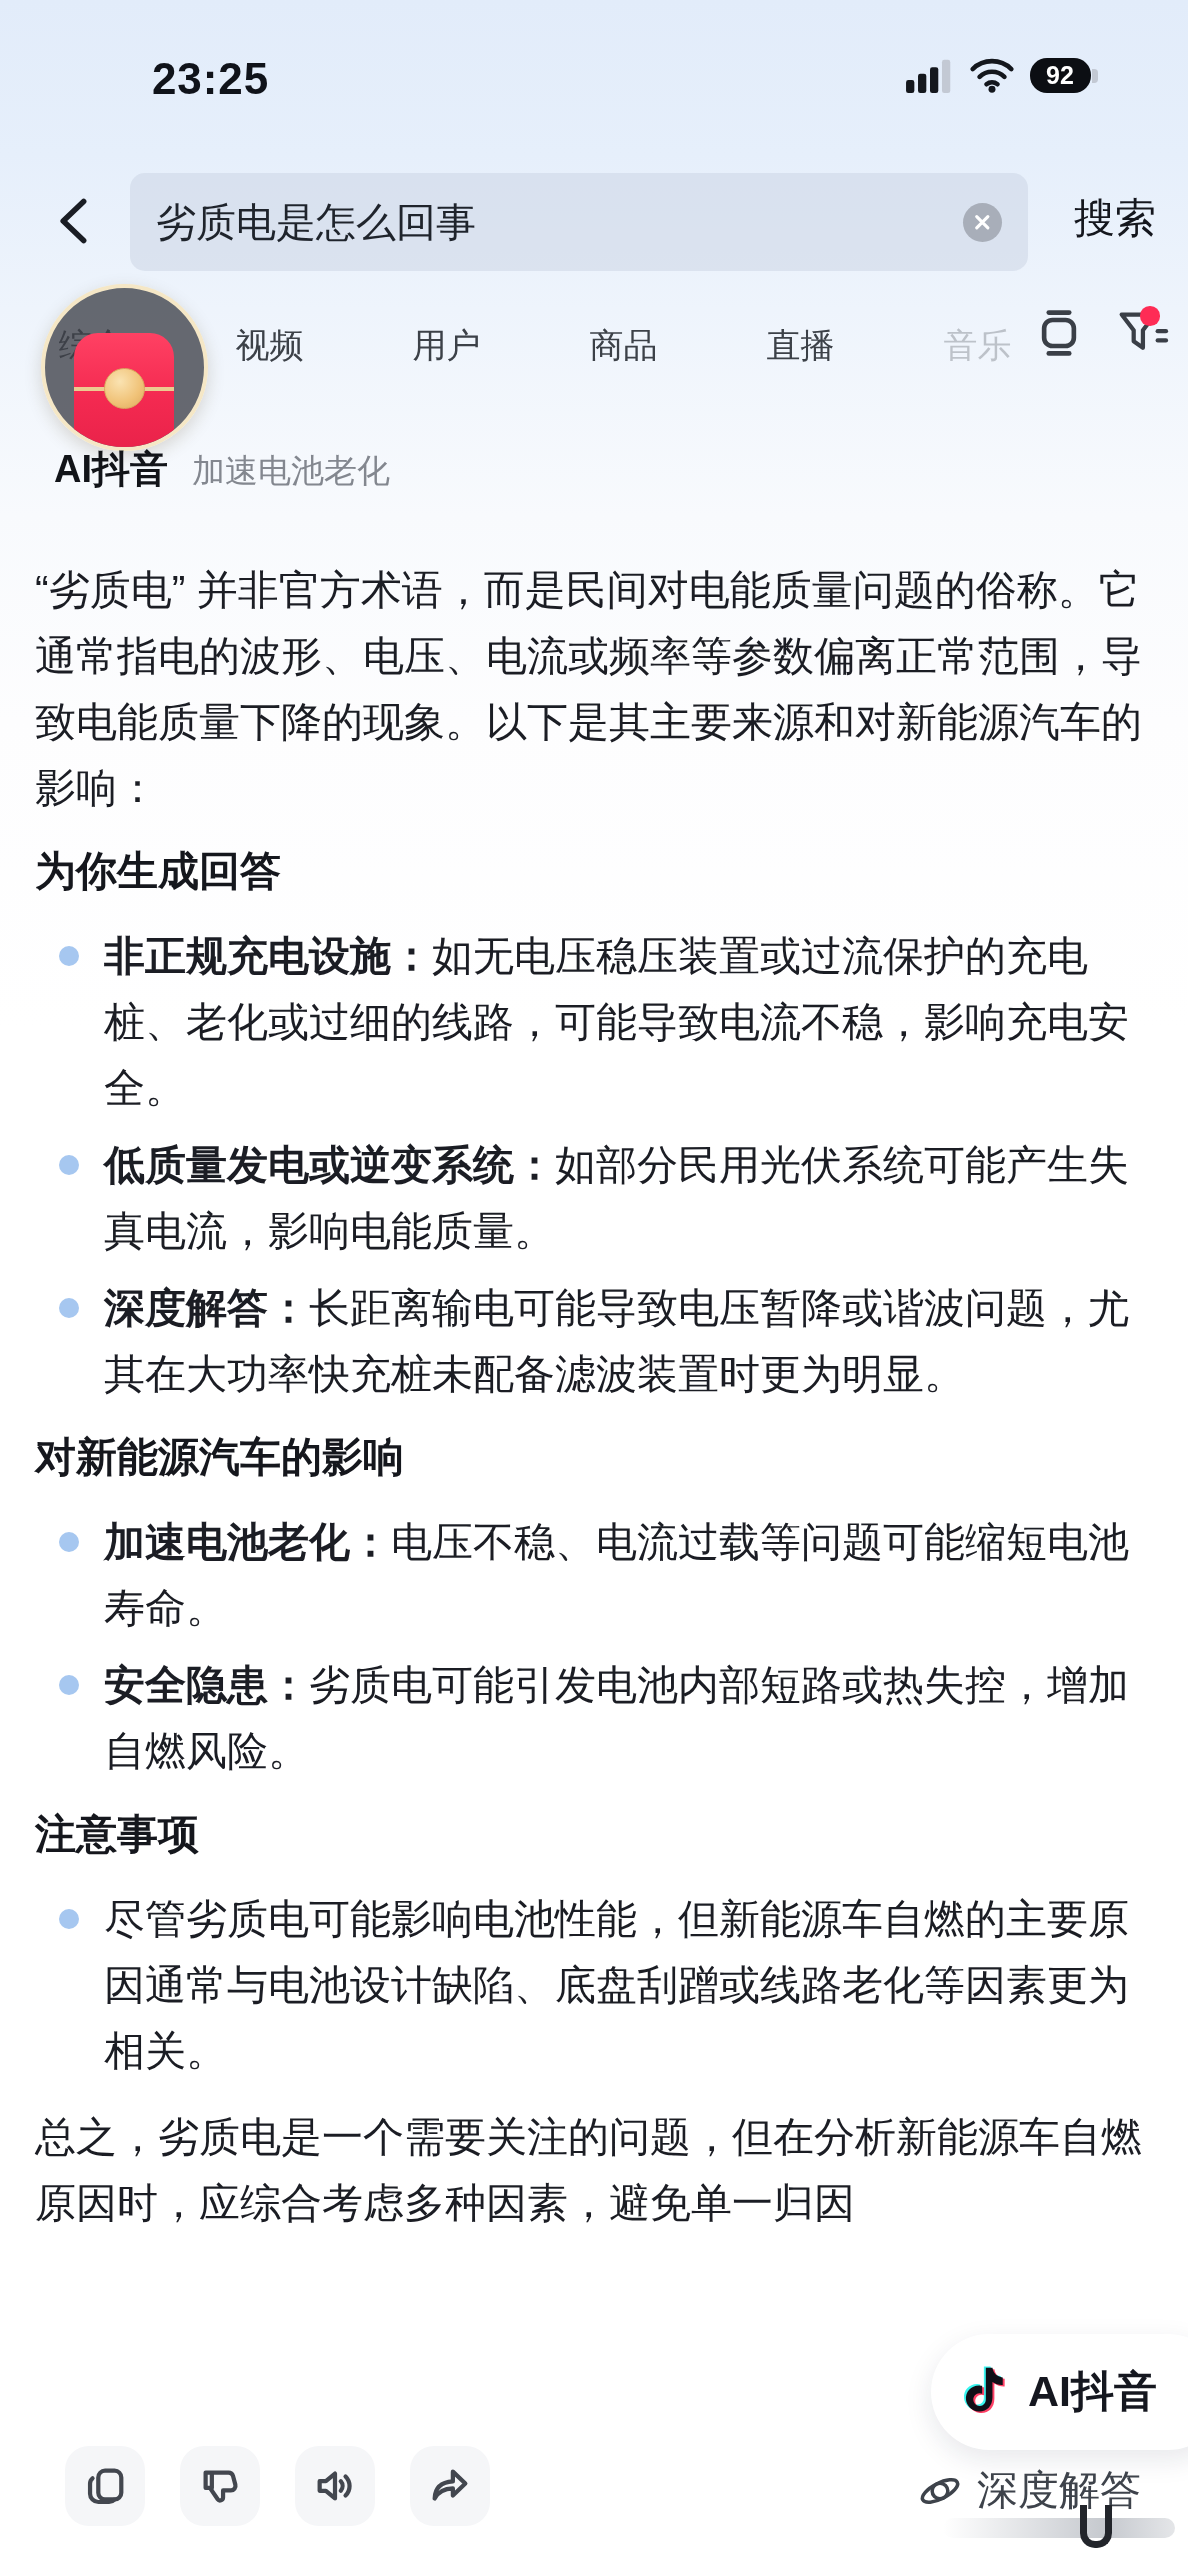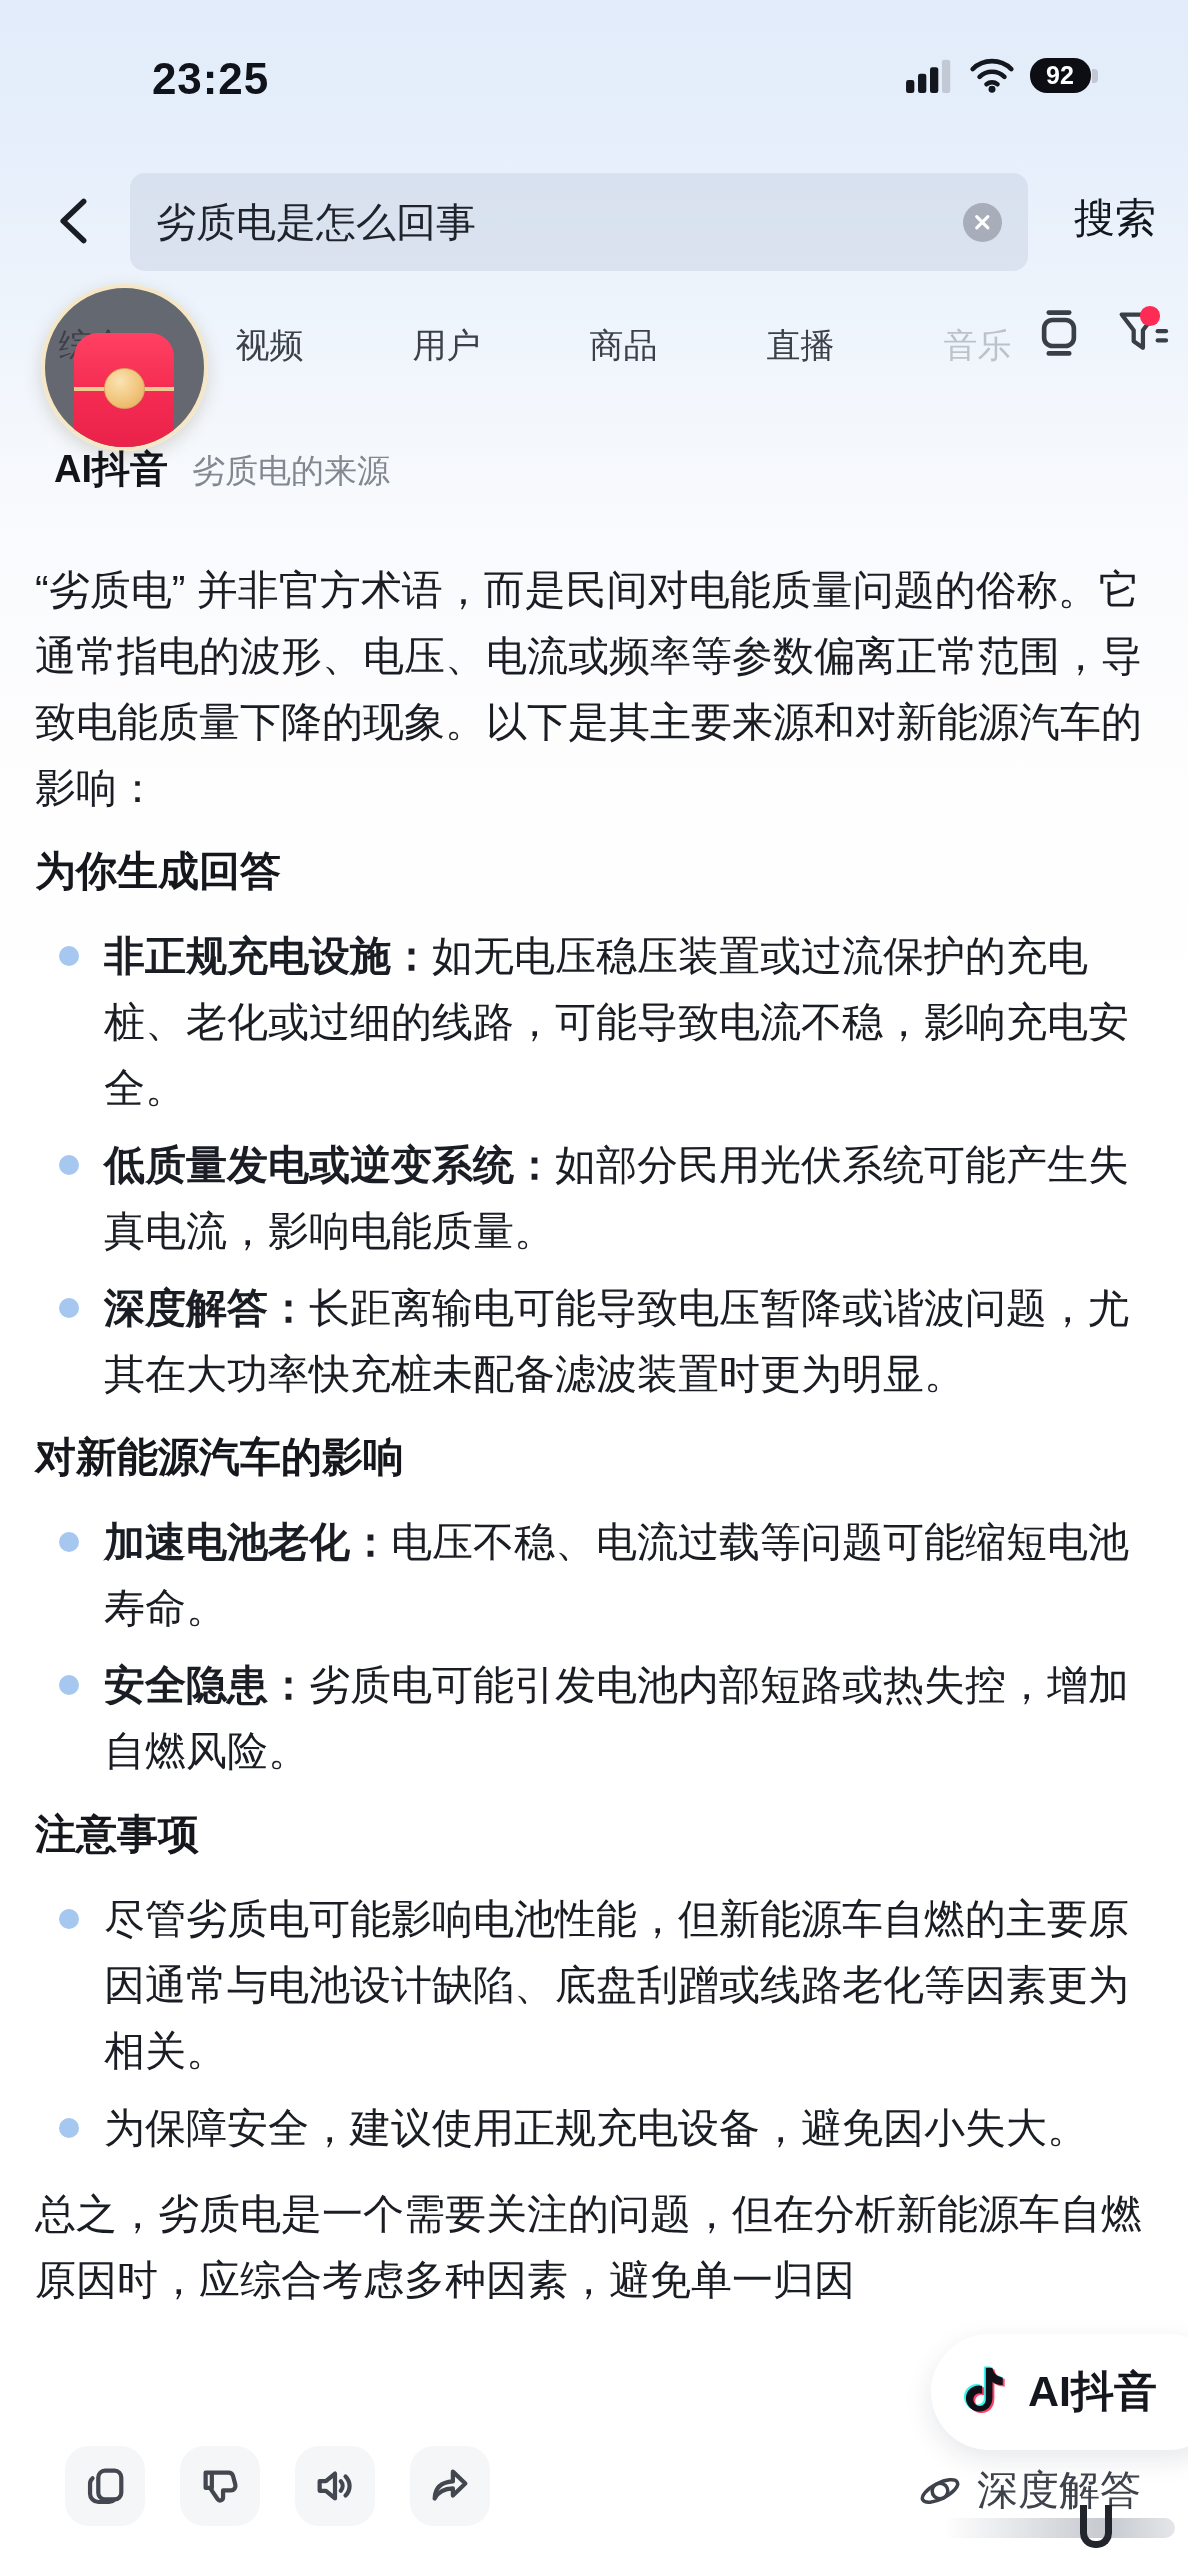--- a/index.html
+++ b/index.html
@@ -146,21 +146,21 @@
 
   <div class="hongbao">
     <div class="envelope">
       <div class="envelope-band"></div>
       <div class="envelope-clasp"></div>
     </div>
   </div>
 
   <div class="ai-header">
     <span class="ai-brand">AI抖音</span>
-    <span class="ai-subtitle">劣质电的来源</span>
+    <span class="ai-subtitle">加速电池老化</span>
   </div>
 
   <main class="answer">
     <p>“劣质电” 并非官方术语，而是民间对电能质量问题的俗称。它通常指电的波形、电压、电流或频率等参数偏离正常范围，导致电能质量下降的现象。以下是其主要来源和对新能源汽车的影响：</p>
 
     <h3>为你生成回答</h3>
     <ul>
       <li><span class="term">非正规充电设施：</span><span>如无电压稳压装置或过流保护的充电桩、老化或过细的线路，可能导致电流不稳，影响充电安全。</span></li>
       <li><span class="term">低质量发电或逆变系统：</span><span>如部分民用光伏系统可能产生失真电流，影响电能质量。</span></li>
       <li><span class="term">深度解答：</span><span>长距离输电可能导致电压暂降或谐波问题，尤其在大功率快充桩未配备滤波装置时更为明显。</span></li>
@@ -168,21 +168,20 @@
 
     <h3>对新能源汽车的影响</h3>
     <ul>
       <li><span class="term">加速电池老化：</span><span>电压不稳、电流过载等问题可能缩短电池寿命。</span></li>
       <li><span class="term">安全隐患：</span><span>劣质电可能引发电池内部短路或热失控，增加自燃风险。</span></li>
     </ul>
 
     <h3>注意事项</h3>
     <ul>
       <li><span class="term"></span><span>尽管劣质电可能影响电池性能，但新能源车自燃的主要原因通常与电池设计缺陷、底盘刮蹭或线路老化等因素更为相关。</span></li>
-      <li><span class="term"></span><span>为保障安全，建议使用正规充电设备，避免因小失大。</span></li>
     </ul>
 
     <p class="conclusion">总之，劣质电是一个需要关注的问题，但在分析新能源车自燃原因时，应综合考虑多种因素，避免单一归因</p>
   </main>
 
   <div class="ai-pill">
     <span>
       <svg width="58" height="58" viewBox="0 0 48 48">
         <g transform="translate(-1.6,-1.2)" fill="#25f4ee" opacity="0.9">
           <path d="M31 4c.8 4.6 3.6 7.4 8.5 7.9v6.3c-3.1.2-5.9-.7-8.5-2.5v12.6c0 8-5.7 13-13 11.7-4.6-.8-8.4-4.9-8.9-9.5-.7-6.8 4.5-12.3 11.4-11.9.6 0 1.3.2 2 .3v6.6c-.8-.2-1.5-.4-2.2-.4-3 .1-5.3 2.6-5.1 5.5.2 2.8 2.6 5 5.4 4.9 2.9 0 4.9-2.2 4.9-5.5V4h5.5z"></path>

